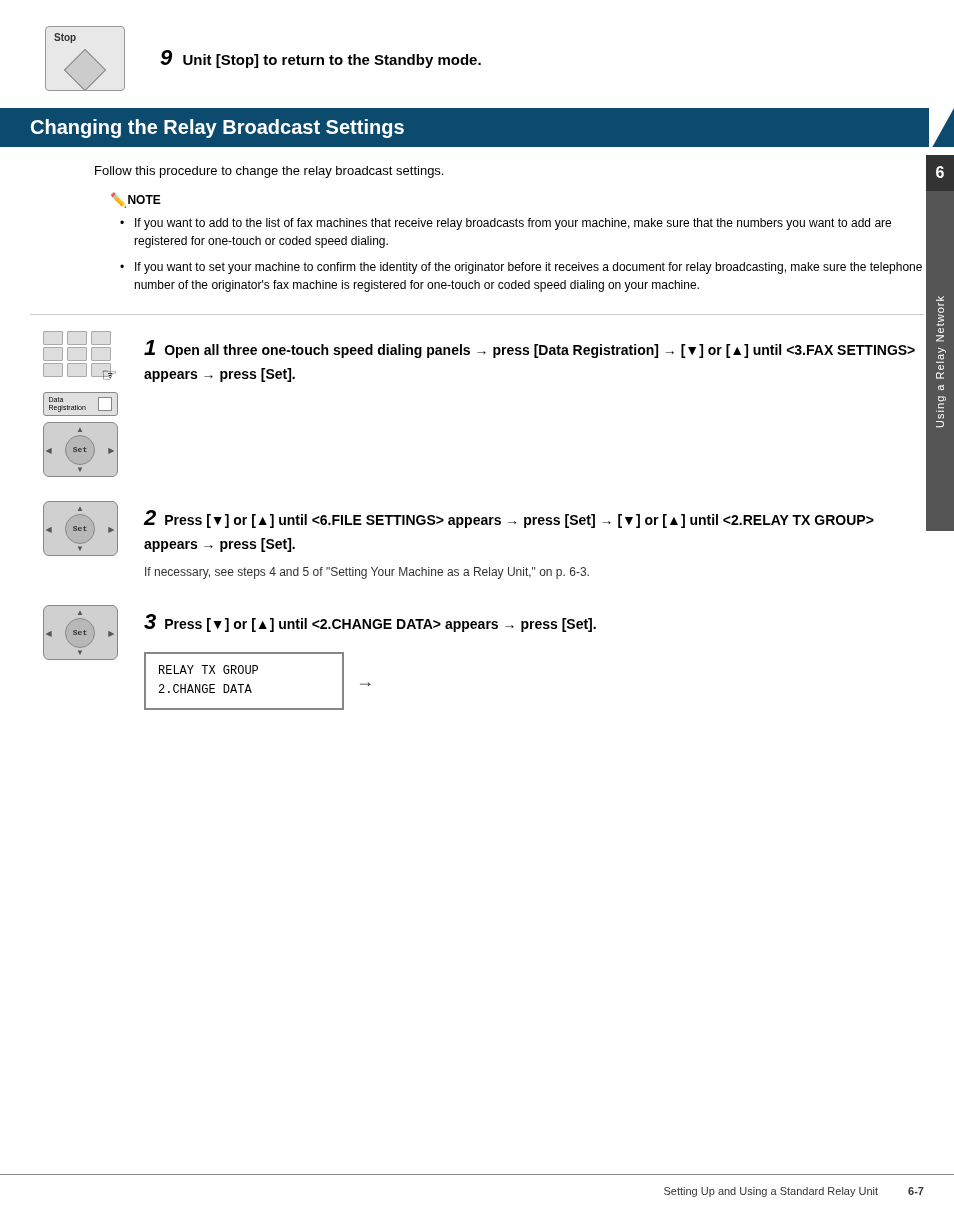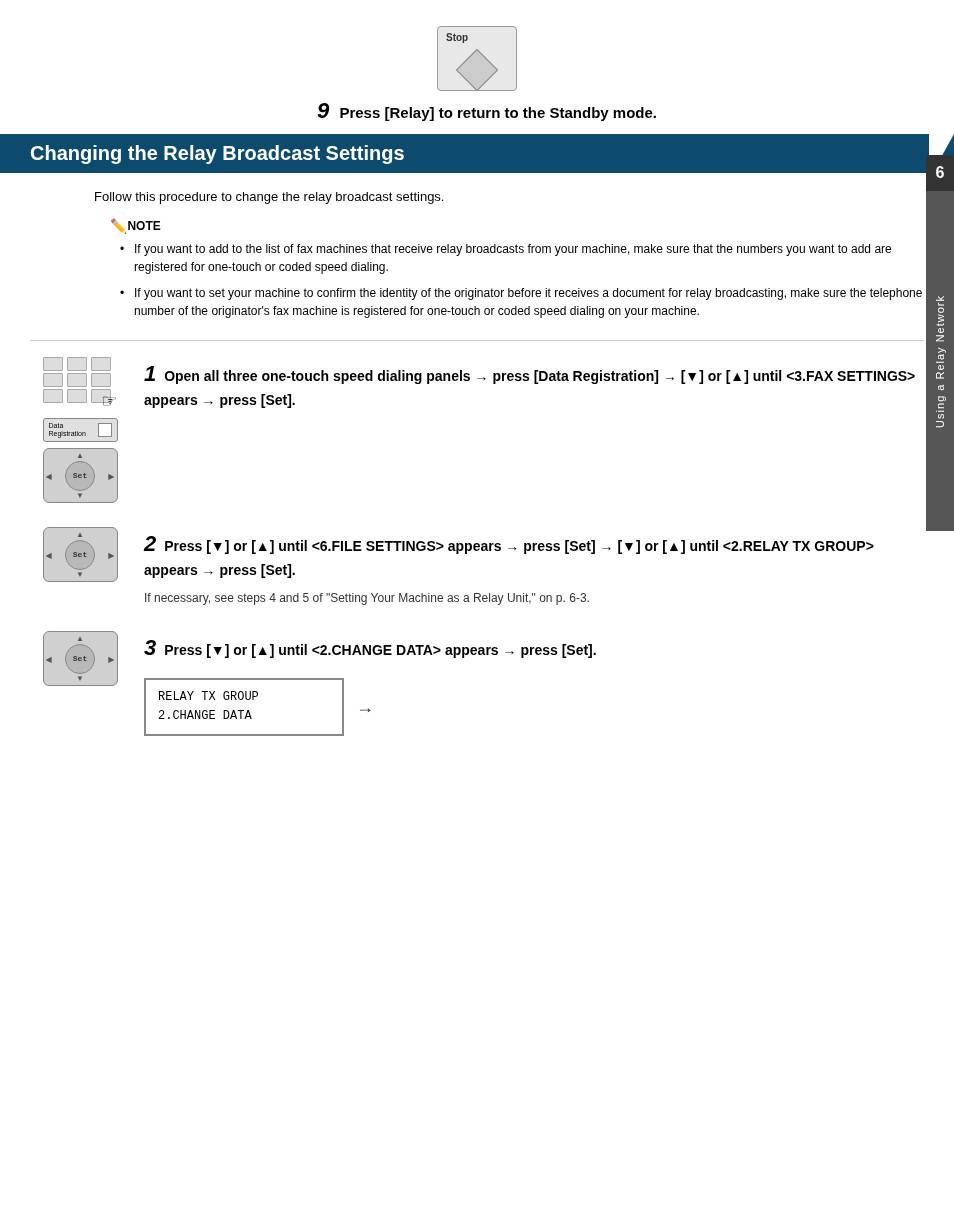--- a/index.html
+++ b/index.html
@@ -19,21 +19,20 @@
       background: #fff;
       padding: 0;
       position: relative;
     }
 
     
     .top-section {
       display: flex;
       align-items: center;
       padding: 18px 30px 10px 30px;
-      flex-direction: column;
     }
 
     .stop-button-wrap {
       display: flex;
       align-items: center;
       justify-content: center;
       width: 110px;
       height: 80px;
       flex-shrink: 0;
     }
@@ -342,21 +341,21 @@
     <div class="stop-button-wrap">
       <div class="stop-btn-shape">
         <span class="stop-label">Stop</span>
         <div style="margin-top:14px;">
           <div class="stop-diamond"></div>
         </div>
       </div>
     </div>
     <div class="step-9-text">
       <span class="step-number">9</span>
-      <strong>Press [Relay] to return to the Standby mode.</strong>
+      <strong>Unit [Stop] to return to the Standby mode.</strong>
     </div>
   </div>
 
   <div class="section-header">
     <span>Changing the Relay Broadcast Settings</span>
   </div>
 
   <div class="main-content">
 
     <div class="intro-text">
@@ -478,14 +477,18 @@
 
   </div>
 
   <div style="position:absolute; right:0; top:155px; width:28px; height:36px; background:#333; display:flex; align-items:center; justify-content:center;">
     <span style="color:#fff; font-size:16px; font-weight:bold;">6</span>
   </div>
   <div style="position:absolute; right:0; top:191px; width:28px; height:340px; background:#555; display:flex; align-items:center; justify-content:center;">
     <span style="color:#fff; font-size:11px; writing-mode:vertical-rl; transform:rotate(180deg); white-space:nowrap; letter-spacing:1px;">Using a Relay Network</span>
   </div>
 
+  <div class="page-footer">
+    <span class="footer-text">Setting Up and Using a Standard Relay Unit</span>
+    <span class="footer-page">6-7</span>
+  </div>
 
 </div>
 
 </body></html>

